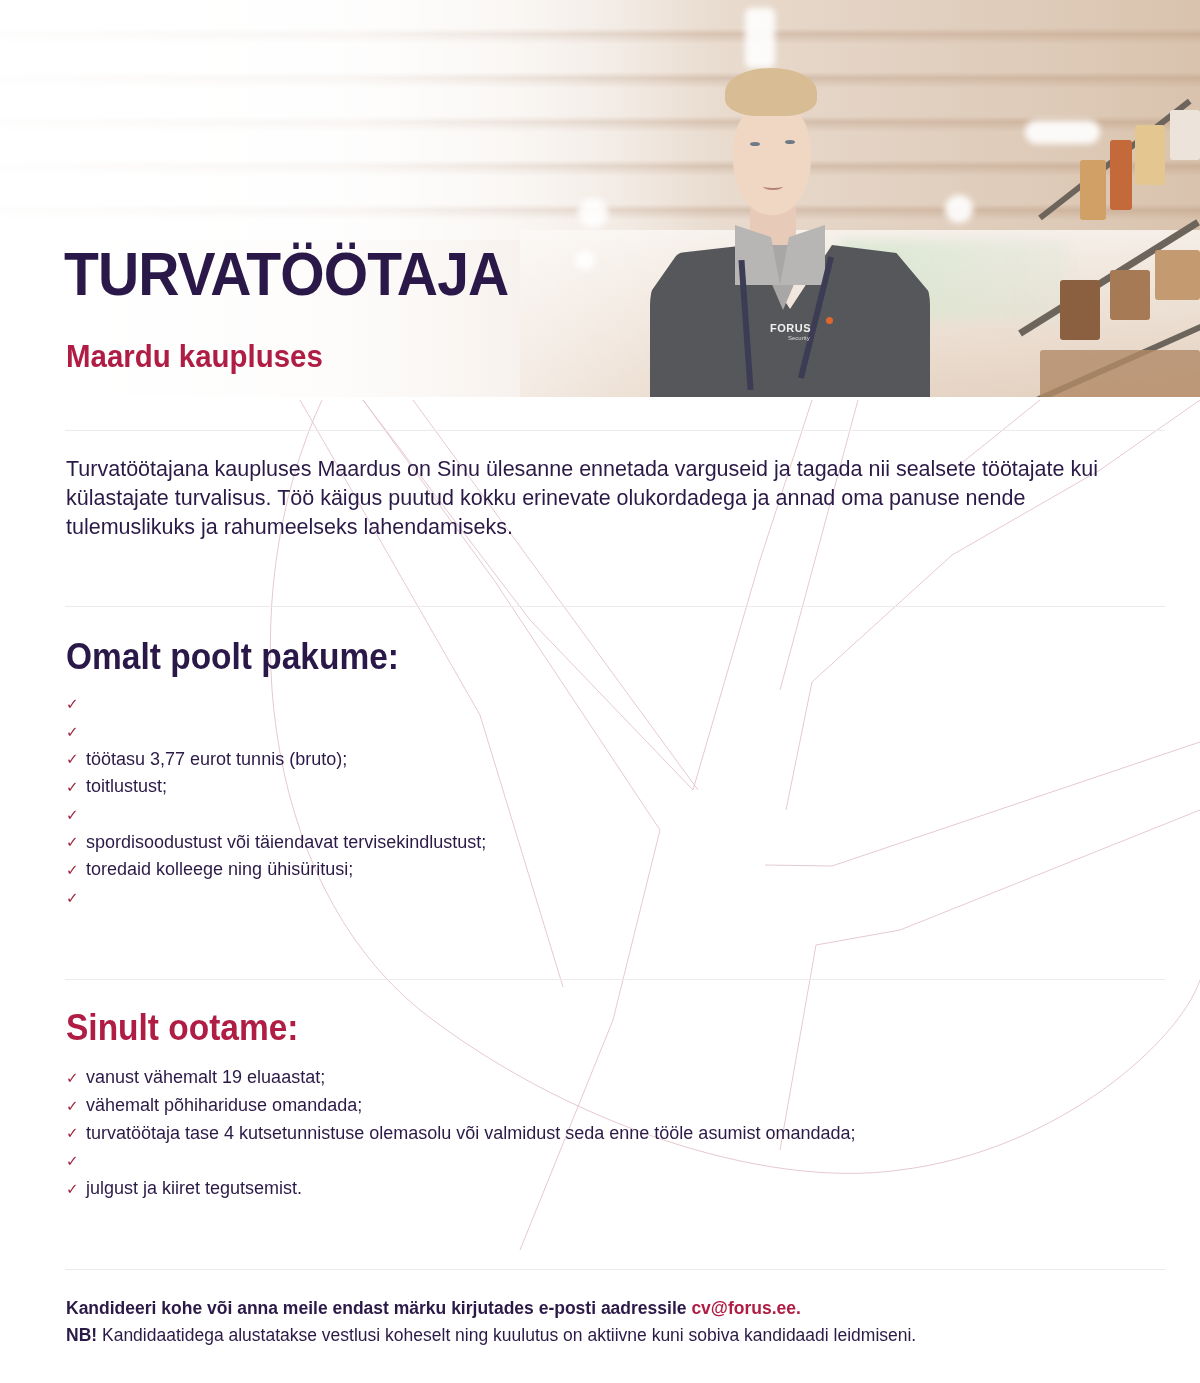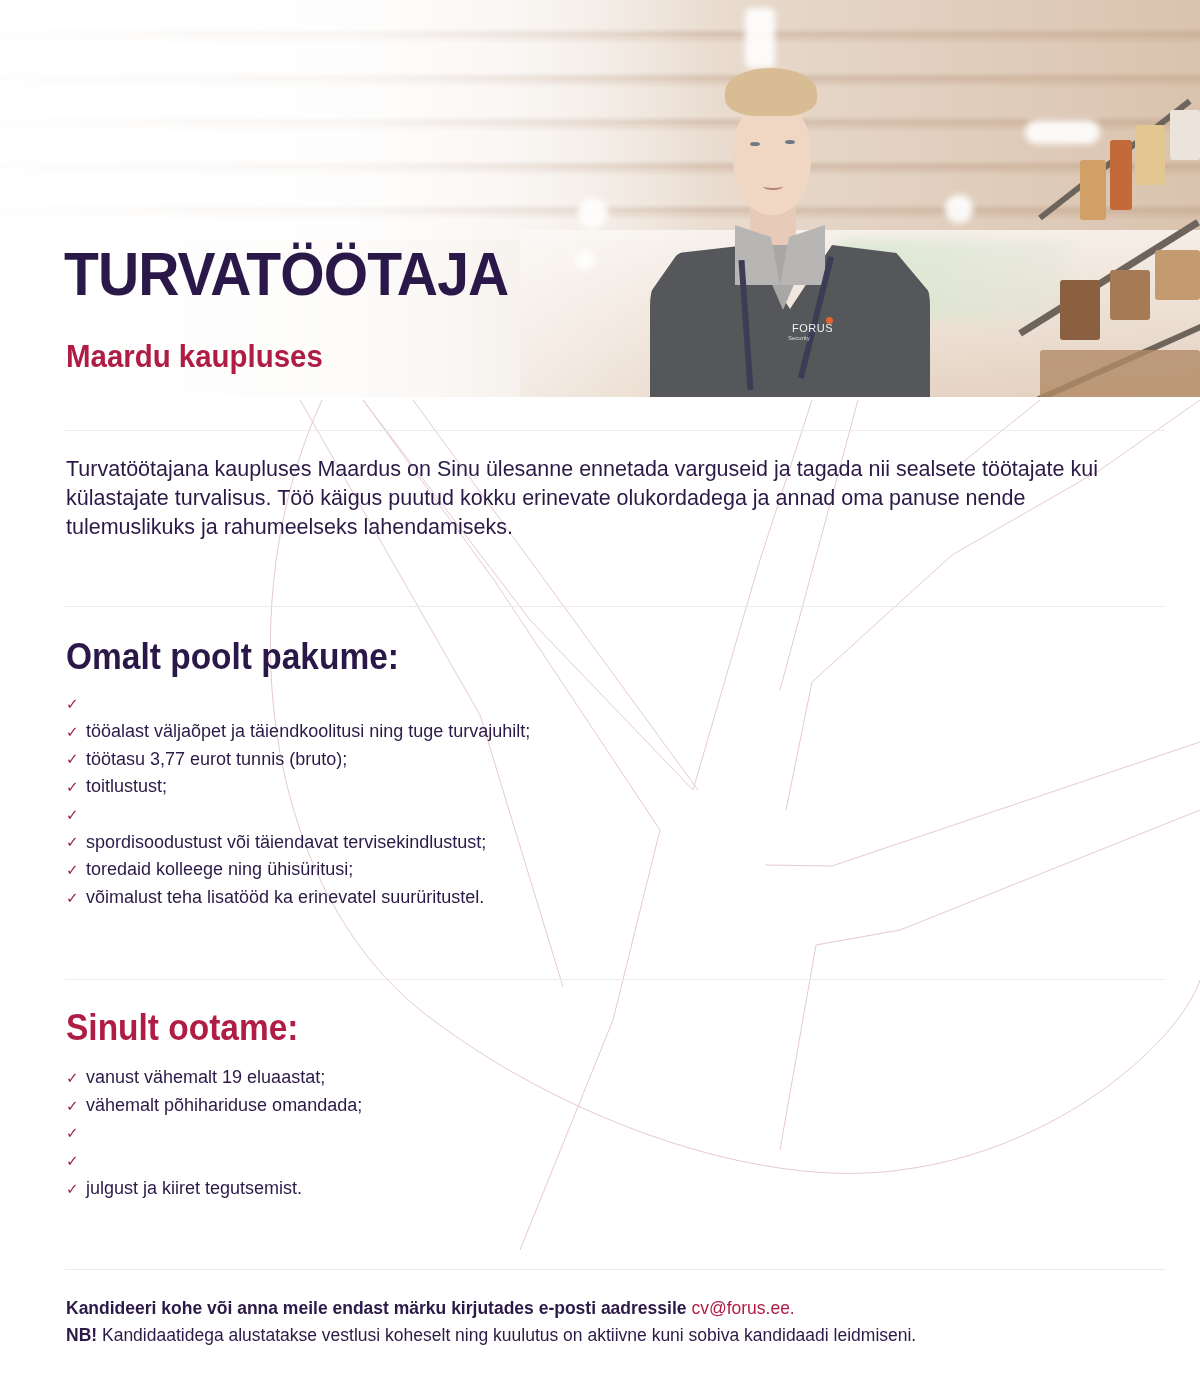--- a/index.html
+++ b/index.html
@@ -35,21 +35,21 @@
   .p-mouth { position: absolute; left: 118px; top: 123px; width: 20px; height: 5px; border-bottom: 2px solid #b58275; border-radius: 0 0 50% 50%; }
   .p-neck { position: absolute; left: 105px; top: 145px; width: 46px; height: 40px; background: #e7cbb8; }
   .p-collar { position: absolute; left: 90px; top: 165px; width: 90px; height: 60px; background: #b8b6b4;
               clip-path: polygon(0 0, 40% 20%, 50% 100%, 60% 20%, 100% 0, 100% 100%, 0 100%); }
   .p-body { position: absolute; left: 5px; top: 185px; width: 280px; height: 160px; background: #55575a;
             border-radius: 60px 60px 0 0; clip-path: polygon(0 30%, 10% 5%, 35% 0, 50% 40%, 65% 0, 88% 5%, 100% 30%, 100% 100%, 0 100%); }
   .p-shirt-v { position: absolute; left: 108px; top: 180px; width: 60px; height: 70px; background: #a9a7a5;
                clip-path: polygon(0 0, 100% 0, 50% 100%); }
   .p-lanyard-l { position: absolute; left: 98px; top: 200px; width: 6px; height: 130px; background: #3d3c55; transform: rotate(-4deg); }
   .p-lanyard-r { position: absolute; left: 168px; top: 195px; width: 6px; height: 125px; background: #3d3c55; transform: rotate(14deg); }
-  .p-logo { position: absolute; left: 147px; top: 262px; font-size: 11px; font-weight: normal; color: #f0f0f0; letter-spacing: 0.5px; }
+  .p-logo { position: absolute; left: 125px; top: 262px; font-size: 11px; font-weight: bold; color: #f0f0f0; letter-spacing: 0.5px; }
   .p-logo-sub { position: absolute; left: 143px; top: 275px; font-size: 6px; color: #dcdcdc; }
   .p-logo-dot { position: absolute; left: 181px; top: 257px; width: 7px; height: 7px; border-radius: 50%; background: #e0662e; }
 
   .hero-title { position: absolute; left: 64px; top: 243px; margin: 0; font-size: 62px; font-weight: 600;
                 letter-spacing: -1px; color: #2a1948; line-height: 1; transform: scaleX(0.92); transform-origin: left center; }
   .hero-subtitle { position: absolute; left: 66px; top: 340px; margin: 0; font-size: 32px; font-weight: 600;
                    color: #b01d44; line-height: 1; transform: scaleX(0.92); transform-origin: left center; }
 
   
   .decor { position: absolute; left: 0; top: 397px; width: 1200px; height: 986px; pointer-events: none; }
@@ -62,21 +62,21 @@
                    transform: scaleX(0.93); transform-origin: left center; }
   .section-title.dark { color: #2a1948; }
   .section-title.red { color: #b01d44; }
 
   .checklist { position: absolute; left: 66px; margin: 0; padding: 0; list-style: none; font-size: 18px; color: #2b1a47; }
   .checklist li { display: flex; align-items: center; height: 27.7px; white-space: nowrap; }
   .check { color: #a0233f; font-size: 15px; width: 20px; display: inline-block; }
 
   .footer-line { position: absolute; left: 66px; margin: 0; font-size: 17.5px; color: #2b1a47; white-space: nowrap; }
   .footer-line .bold { font-weight: bold; }
-  .footer-line .email { color: #b01d44; font-weight: normal; }
+  .footer-line .email { color: #b01d44; font-weight: bold; }
 </style>
 </head>
 <body>
 
 <div class="hero">
   <div class="hero-ceiling"></div>
   <div class="hero-floor"></div>
   <div class="hero-glow-green"></div>
 
   <div class="hero-lamp" style="left:745px;top:8px;width:30px;height:60px;border-radius:6px;"></div>
@@ -147,21 +147,20 @@
 <div class="divider" style="top:606px;"></div>
 
 <h3 class="section-title dark" style="top:639px;">Omalt poolt pakume:</h3>
 
 <ul class="checklist" style="top:690px;">
   <li>
       <span class="check">✓</span>
     </li>
   <li>
       <span class="check">✓</span>
-      <span>tööalast väljaõpet ja täiendkoolitusi ning tuge turvajuhilt;</span>
     </li>
   <li>
       <span class="check">✓</span>
       <span>töötasu 3,77 eurot tunnis (bruto);</span>
     </li>
   <li>
       <span class="check">✓</span>
       <span>toitlustust;</span>
     </li>
   <li>
@@ -170,39 +169,39 @@
   <li>
       <span class="check">✓</span>
       <span>spordisoodustust või täiendavat tervisekindlustust;</span>
     </li>
   <li>
       <span class="check">✓</span>
       <span>toredaid kolleege ning ühisüritusi;</span>
     </li>
   <li>
       <span class="check">✓</span>
-      <span>võimalust teha lisatööd ka erinevatel suurüritustel.</span>
     </li>
 </ul>
 
 <div class="divider" style="top:979px;"></div>
 
 <h3 class="section-title red" style="top:1010px;">Sinult ootame:</h3>
 
 <ul class="checklist" style="top:1064px;">
   <li>
       <span class="check">✓</span>
       <span>vanust vähemalt 19 eluaastat;</span>
     </li>
   <li>
       <span class="check">✓</span>
       <span>vähemalt põhihariduse omandada;</span>
     </li>
   <li>
       <span class="check">✓</span>
+      <span>turvatöötaja tase 4 kutsetunnistuse olemasolu või valmidust seda enne tööle asumist omandada;</span>
     </li>
   <li>
       <span class="check">✓</span>
     </li>
   <li>
       <span class="check">✓</span>
       <span>julgust ja kiiret tegutsemist.</span>
     </li>
 </ul>
 

